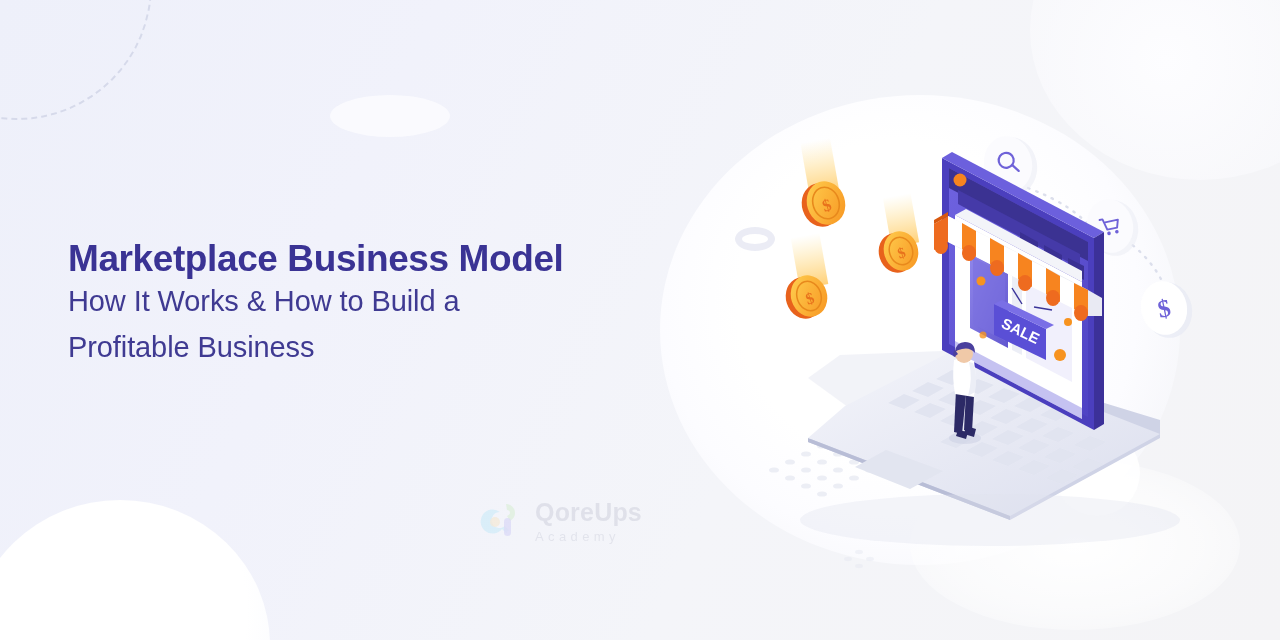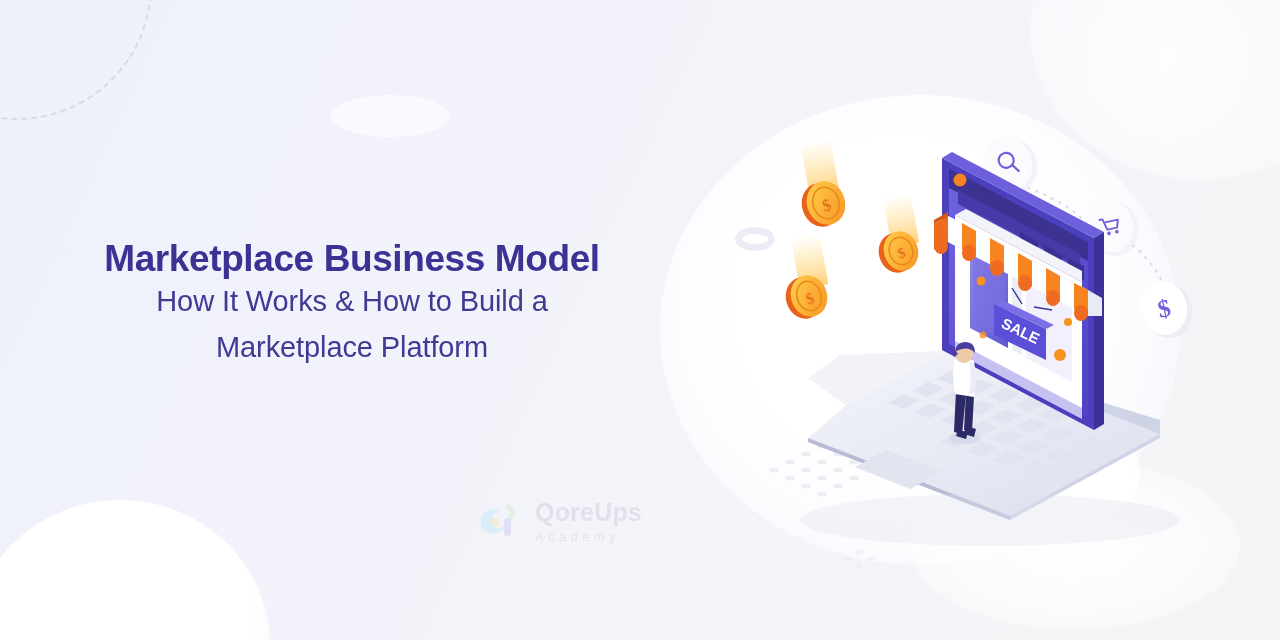--- a/index.html
+++ b/index.html
@@ -51,21 +51,21 @@
     border-radius:50%; background:#fbfbfe; opacity:.9;
   }
   .pale-oval-2 {
     position:absolute; right:140px; top:430px; width:86px; height:86px;
     border-radius:50%; background:#ffffff; opacity:.85;
   }
   .dot-grid { position:absolute; left:762px; top:440px; opacity:.55; }
   .dot-grid-sm { position:absolute; left:836px; top:548px; opacity:.4; }
 
   
-  .copy { position:absolute; left:42px; top:238px; width:620px;text-align:center; }
+  .copy { position:absolute; left:68px; top:238px; width:620px; }
   .headline {
     font-size:37px; font-weight:700; color:#3a3394;
     letter-spacing:-.4px; line-height:1.12; white-space:nowrap;
   }
   .subhead {
     font-size:29px; font-weight:400; color:#3f3a92;
     line-height:1.58; letter-spacing:-.1px;
   }
 
   
@@ -124,21 +124,21 @@
           <ellipse cx="34" cy="11" rx="4" ry="2.2"></ellipse>
         <ellipse cx="23" cy="18" rx="4" ry="2.2"></ellipse>
       </g>
     </svg>
   </div>
 
   <div class="copy">
     <h1 class="headline">Marketplace Business Model</h1>
     <div class="subhead">
       <div>How It Works &amp; How to Build a</div>
-      <div>Marketplace Platform</div>
+      <div>Profitable Business</div>
     </div>
   </div>
 
   <div class="logo-wm">
     <svg width="46" height="46" viewBox="0 0 46 46">
       <path d="M22 8a14 14 0 1 0 0 28 14 14 0 0 1 0-28z" fill="#e94f8a" opacity=".85"></path>
       <path d="M22 14a8 8 0 1 0 5 14l4 4-3 3-4-4a12 12 0 1 1-2-17z" fill="#33c3f0" opacity=".8"></path>
       <path d="M28 6c5 0 9 4 9 9 0 4-2 6-5 8l-3-5c2-1 3-2 3-3a3 3 0 0 0-3-3z" fill="#7ed957" opacity=".85"></path>
       <rect x="26" y="20" width="7" height="18" rx="3.5" fill="#6c5ce7" opacity=".8"></rect>
       <circle cx="17" cy="24" r="5" fill="#f7b733" opacity=".8"></circle>

